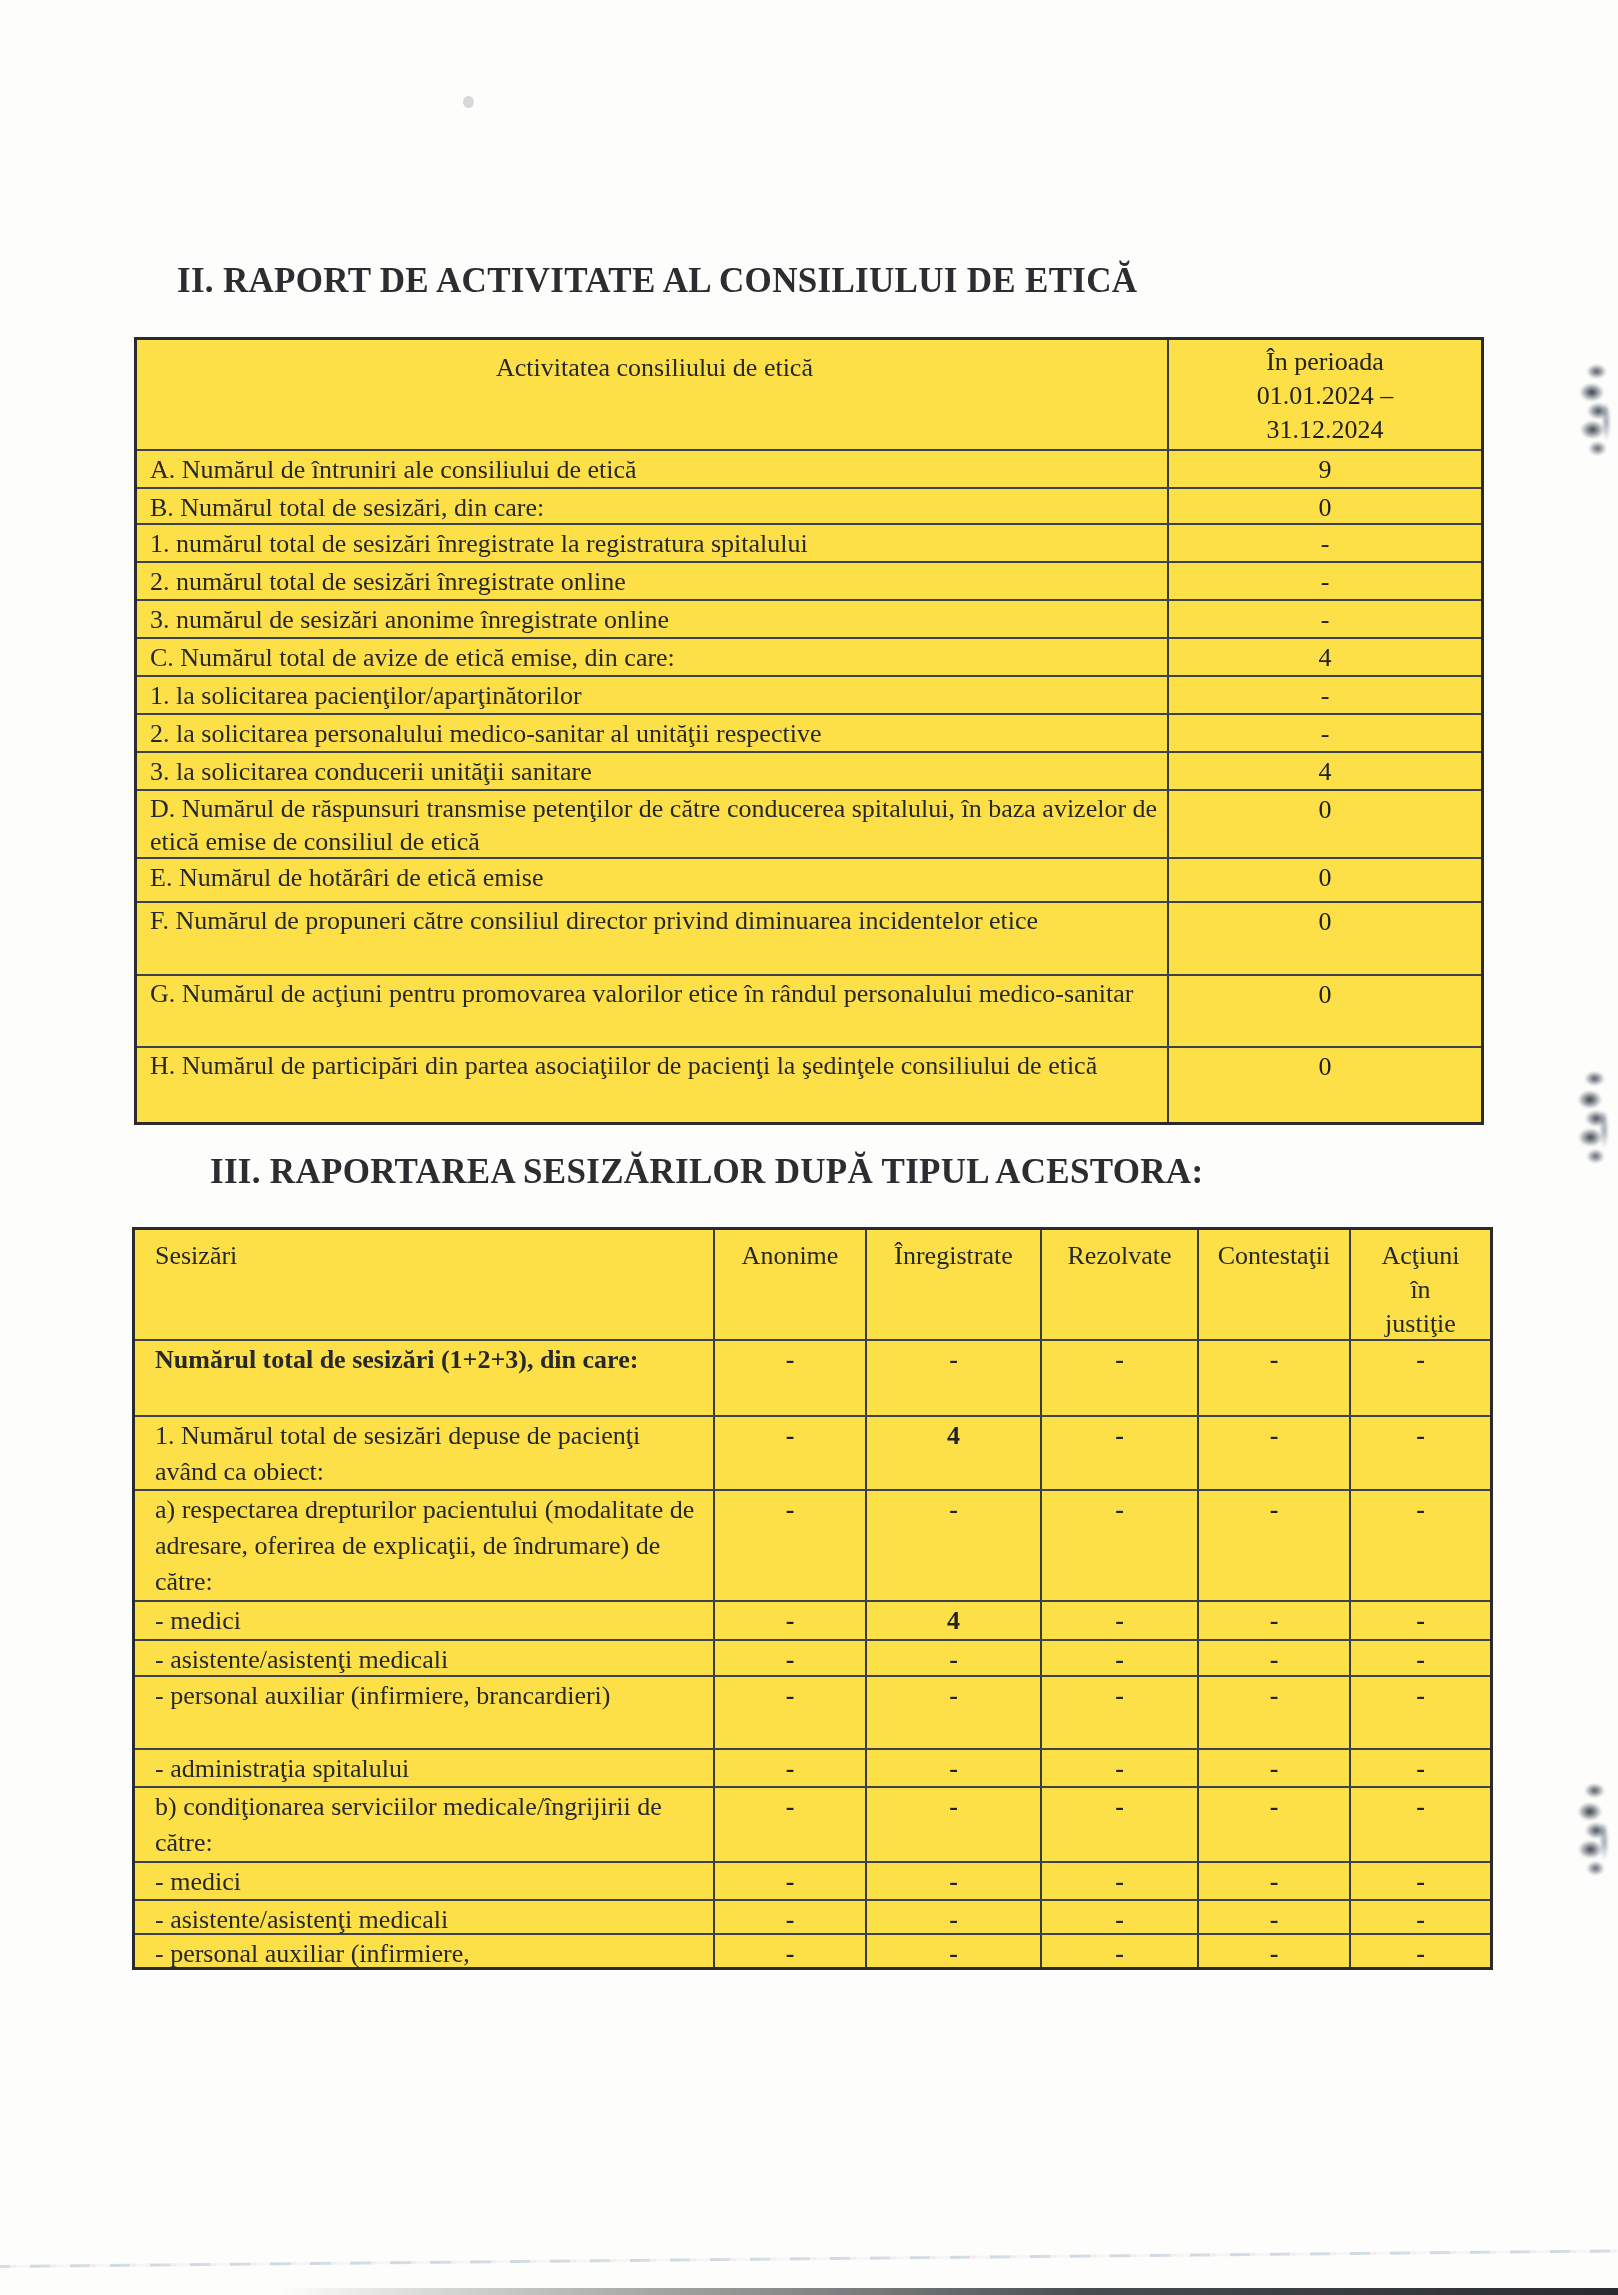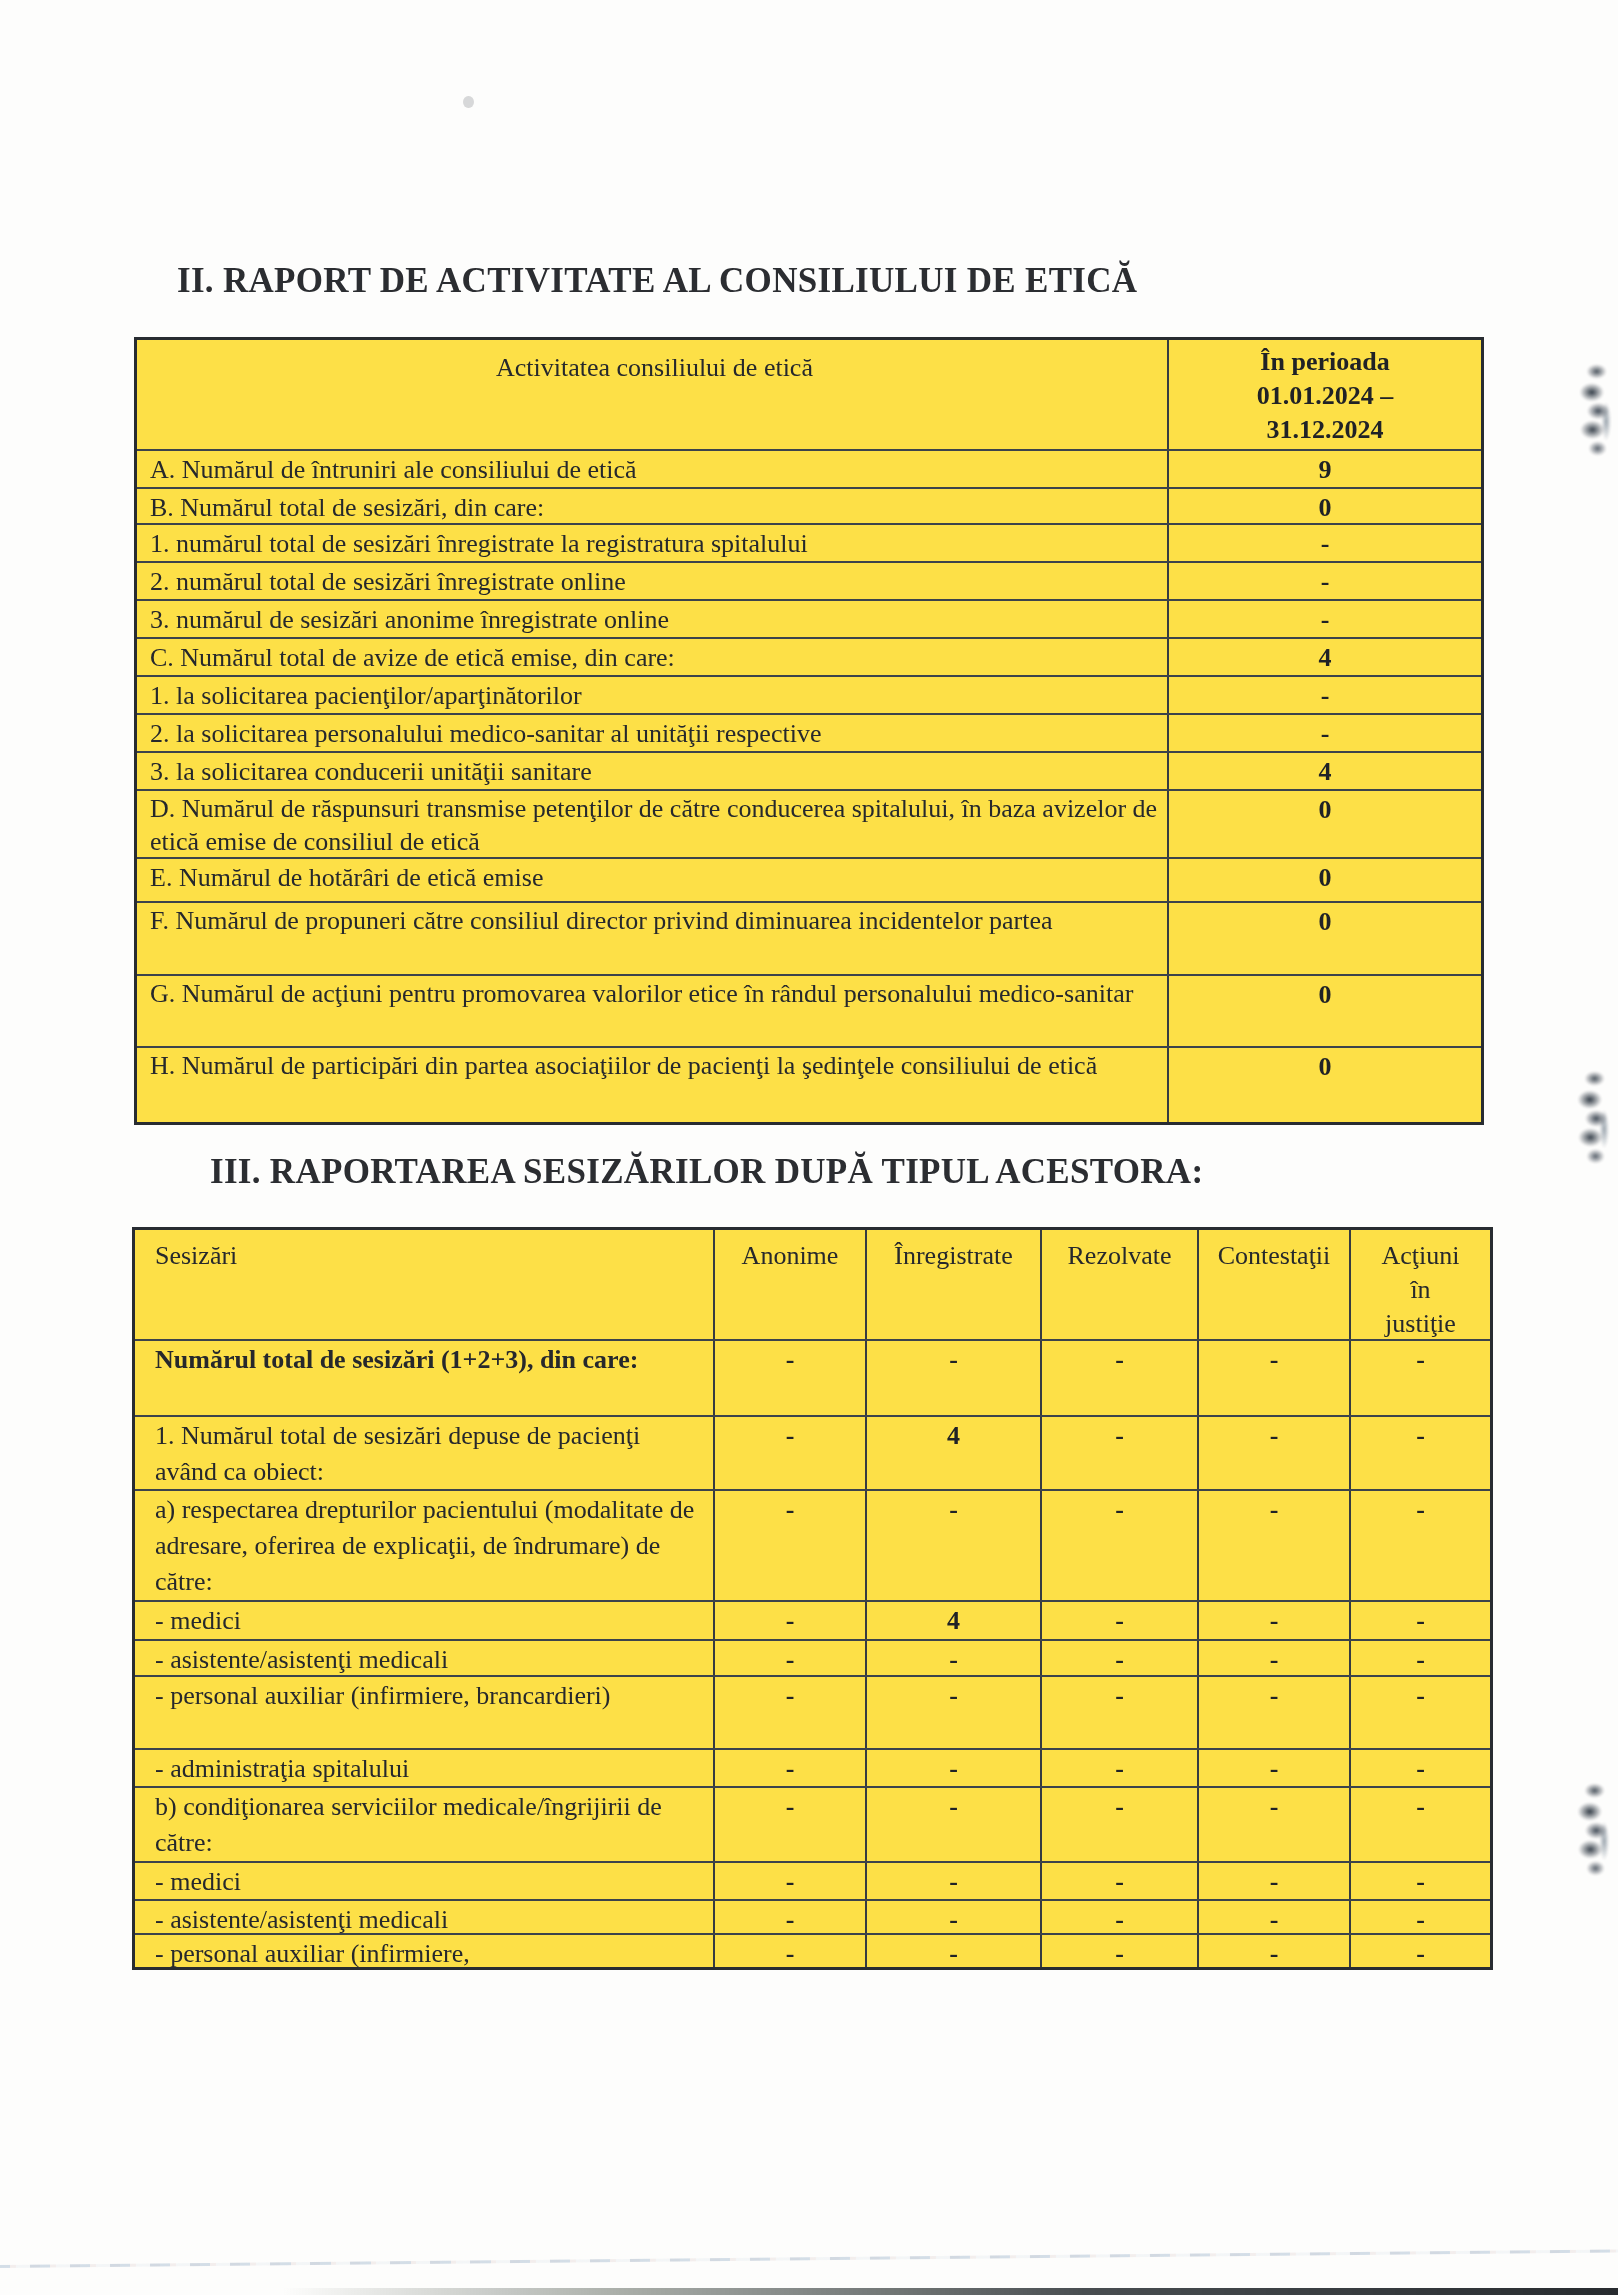--- a/index.html
+++ b/index.html
@@ -21,21 +21,21 @@
   #t2{left:132px;top:1227px;width:1361px;}
 
   .row{display:flex;box-sizing:border-box;overflow:hidden;}
   .row + .row{border-top:2px solid #3c434b;}
   .cell{box-sizing:border-box;overflow:hidden;line-height:36px;font-size:26px;}
   .pre{white-space:pre-line;}
   .b{font-weight:bold;}
 
   
   #t1 .lab{flex:0 0 1032px;border-right:2px solid #363b41;padding:0.7px 8px 0 13px;}
-  #t1 .val{flex:1;text-align:center;font-weight:bold;padding-top:0.7px;color:#202226;}
+  #t1 .val{flex:1;text-align:center;font-weight:normal;padding-top:0.7px;color:#202226;}
   #t1 .hdr{height:109px;}
   #t1 .hdr .lab{text-align:center;padding-top:10.5px;line-height:34px;}
   #t1 .hdr .val{padding-top:5.3px;line-height:34px;font-size:26px;}
 
   
   #t2 .c{border-left:2px solid #363b41;text-align:center;font-weight:bold;padding-top:1.3px;color:#202226;}
   #t2 .lab2{flex:0 0 578px;padding:1.3px 6.6px 0 20px;}
   #t2 .c1{flex:0 0 152px;}
   #t2 .c2{flex:0 0 175px;}
   #t2 .c3{flex:0 0 157px;}
@@ -127,21 +127,21 @@
   </div>
   <div class="row" style="height:68px">
     <div class="cell lab" style="line-height:33px">D. Numărul de răspunsuri transmise petenţilor de către conducerea spitalului, în baza avizelor de etică emise de consiliul de etică</div>
     <div class="cell val">0</div>
   </div>
   <div class="row" style="height:44px">
     <div class="cell lab">E. Numărul de hotărâri de etică emise</div>
     <div class="cell val">0</div>
   </div>
   <div class="row" style="height:73px">
-    <div class="cell lab" style="line-height:34px">F. Numărul de propuneri către consiliul director privind diminuarea incidentelor partea</div>
+    <div class="cell lab" style="line-height:34px">F. Numărul de propuneri către consiliul director privind diminuarea incidentelor etice</div>
     <div class="cell val">0</div>
   </div>
   <div class="row" style="height:72px">
     <div class="cell lab" style="line-height:34px">G. Numărul de acţiuni pentru promovarea valorilor etice în rândul personalului medico-sanitar</div>
     <div class="cell val">0</div>
   </div>
   <div class="row" style="height:76px">
     <div class="cell lab" style="line-height:34px">H. Numărul de participări din partea asociaţiilor de pacienţi la şedinţele consiliului de etică</div>
     <div class="cell val">0</div>
   </div>

